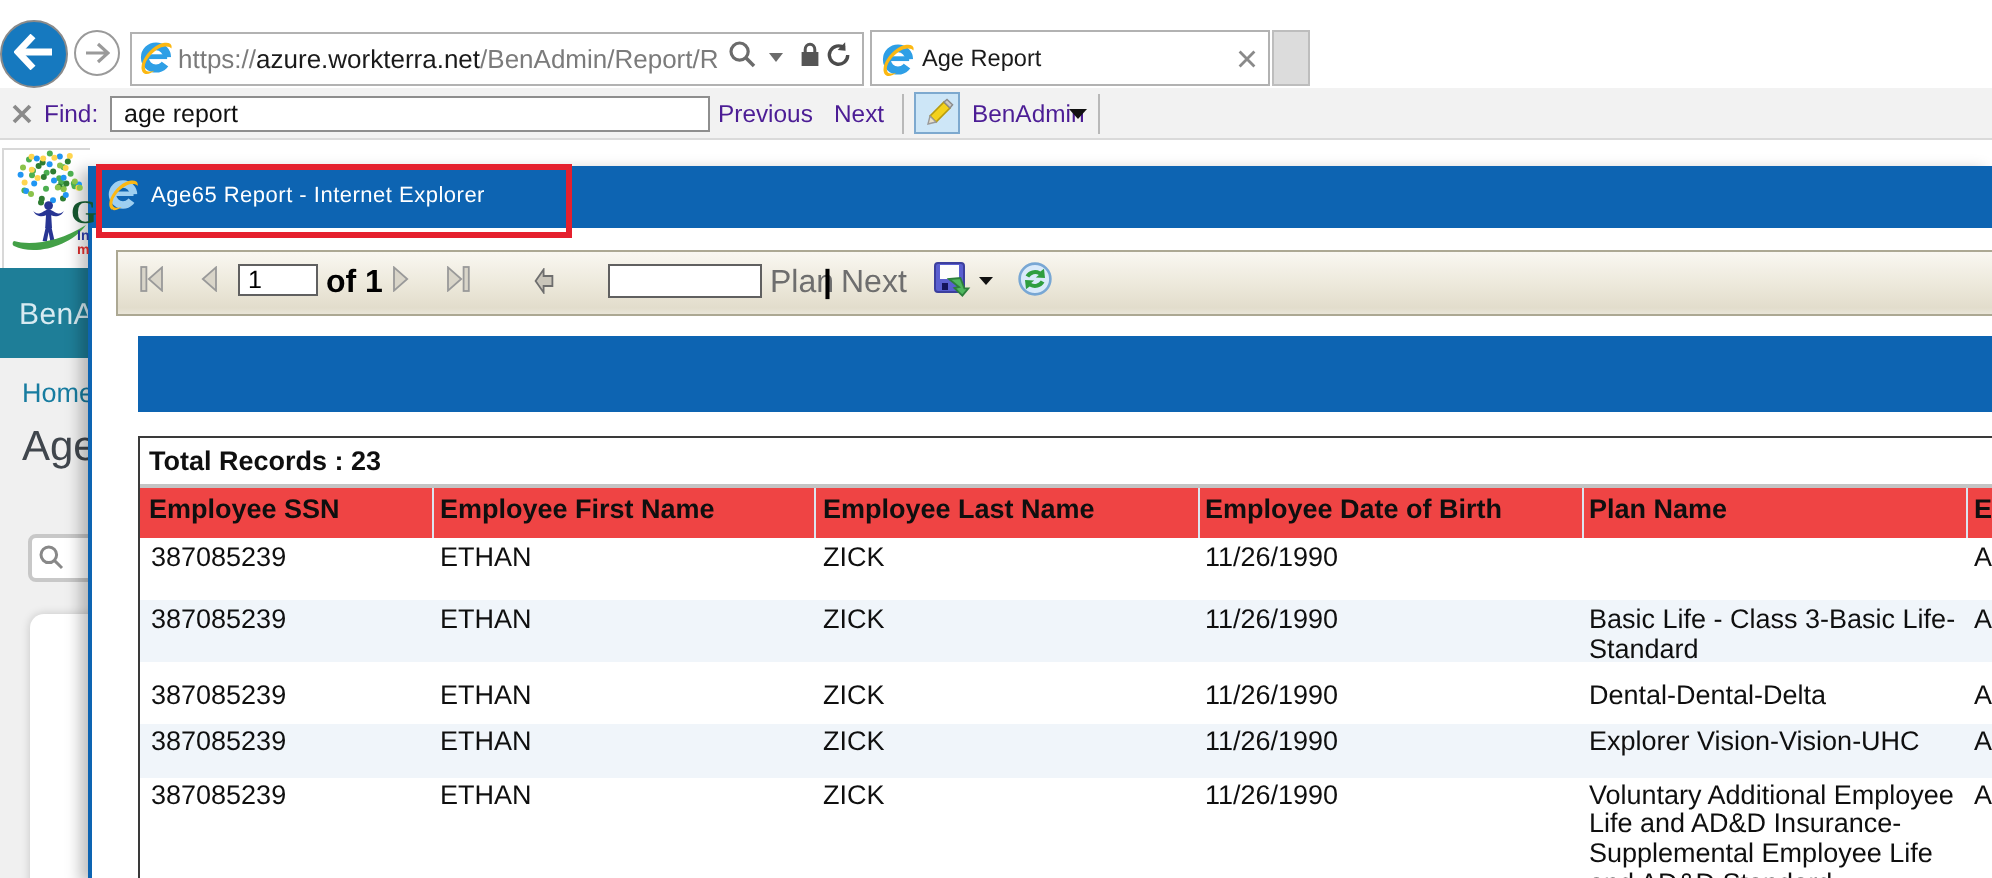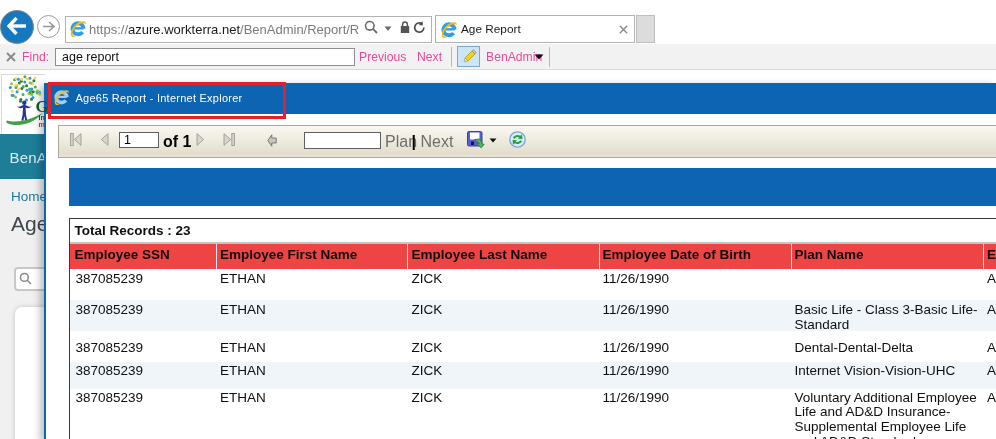--- a/index.html
+++ b/index.html
@@ -15,21 +15,21 @@
   #addrbar{left:65px;top:16px;width:367px;height:27px;border:1px solid #b2b2b2;
            background:#fff;box-sizing:border-box;}
   .urltxt{left:89px;top:16px;width:270px;height:27px;line-height:27px;font-size:13px;color:#7b7b7b;white-space:nowrap;overflow:hidden;}
   .urltxt .dom{color:#1a1a1a;}
   #tab{left:435px;top:15px;width:200px;height:28px;border:1px solid #b2b2b2;
        background:#fff;box-sizing:border-box;}
   #tabtitle{left:461px;top:15px;height:28px;line-height:28px;font-size:11.8px;color:#1a1a1a;}
   #newtab{left:636px;top:15px;width:19px;height:28px;background:#dcdcdc;border:1px solid #bdbdbd;box-sizing:border-box;}
   
   #findbar{left:0;top:44px;width:996px;height:26px;background:#f2f2f2;border-bottom:1px solid #dadada;box-sizing:border-box;}
-  .fb{top:44px;height:26px;line-height:26px;font-size:12.2px;color:#ec4899;}
+  .fb{top:44px;height:26px;line-height:26px;font-size:12.2px;color:#4c1d95;}
   #findinput{left:55px;top:48px;width:300px;height:18px;background:#fff;border:1px solid #8e8e8e;box-sizing:border-box;
              font-size:12.5px;line-height:16px;padding-left:6px;color:#111;}
   #pencilbtn{left:457px;top:46px;width:23px;height:21px;background:#cde6f7;border:1px solid #7da9cf;box-sizing:border-box;}
   .vsep{top:47px;width:1px;height:20px;background:#b9b9b9;}
   
   #pagewhite{left:0;top:70px;width:996px;height:369px;background:#fff;}
   #pagegrey{left:0;top:179px;width:996px;height:260px;background:#f0f0f0;}
   #pgline-h{left:1px;top:74px;width:44px;height:1px;background:#d8d8d8;}
   #pgline-v{left:1px;top:74px;width:1px;height:60px;background:#d8d8d8;}
   #tealbar{left:0;top:134px;width:996px;height:45px;background:#1E7E98;}
@@ -140,21 +140,21 @@
       <div class="cell" style="left:532.5px;top:9.5px;">11/26/1990</div>
       <div class="cell" style="left:724.5px;top:9.5px;">Dental-Dental-Delta</div>
       <div class="cell" style="left:917px;top:9.5px;">Active</div>
     </div>
 
     <div class="rrow" style="top:143px;height:26.5px;background:#F0F5FA;">
       <div class="cell" style="left:5.5px;top:2px;">387085239</div>
       <div class="cell" style="left:150px;top:2px;">ETHAN</div>
       <div class="cell" style="left:341.5px;top:2px;">ZICK</div>
       <div class="cell" style="left:532.5px;top:2px;">11/26/1990</div>
-      <div class="cell" style="left:724.5px;top:2px;">Internet Vision-Vision-UHC</div>
+      <div class="cell" style="left:724.5px;top:2px;">Explorer Vision-Vision-UHC</div>
       <div class="cell" style="left:917px;top:2px;">Active</div>
     </div>
 
     <div class="rrow" style="top:169.5px;height:52px;background:#fff;overflow:visible;">
       <div class="cell" style="left:5.5px;top:2px;">387085239</div>
       <div class="cell" style="left:150px;top:2px;">ETHAN</div>
       <div class="cell" style="left:341.5px;top:2px;">ZICK</div>
       <div class="cell" style="left:532.5px;top:2px;">11/26/1990</div>
       <div class="cell" style="left:724.5px;top:2px;white-space:normal;width:190px;line-height:14.9px;">Voluntary Additional Employee Life and AD&amp;D Insurance-Supplemental Employee Life and AD&amp;D Standard</div>
       <div class="cell" style="left:917px;top:2px;">Active</div>

